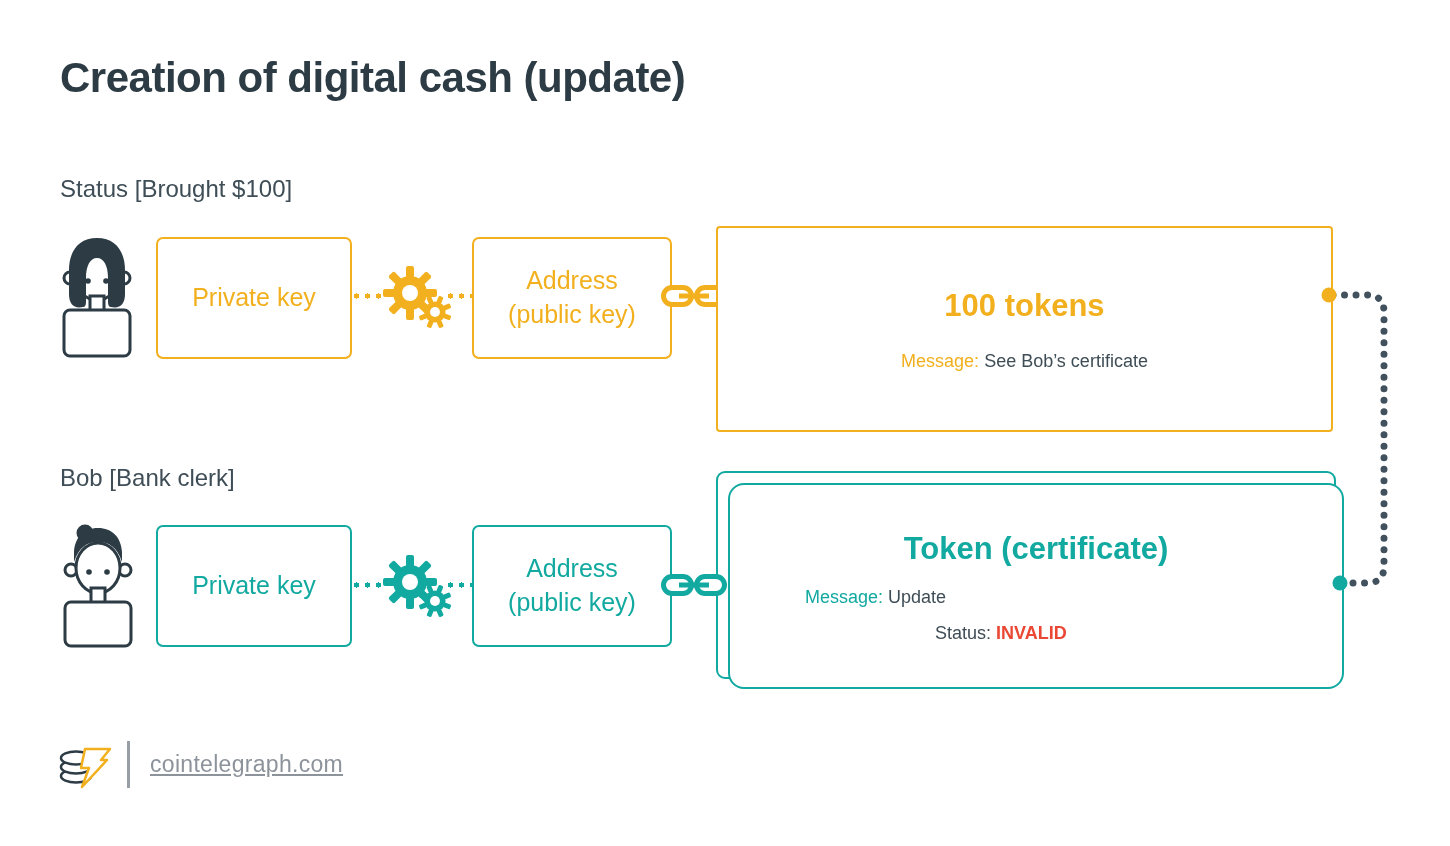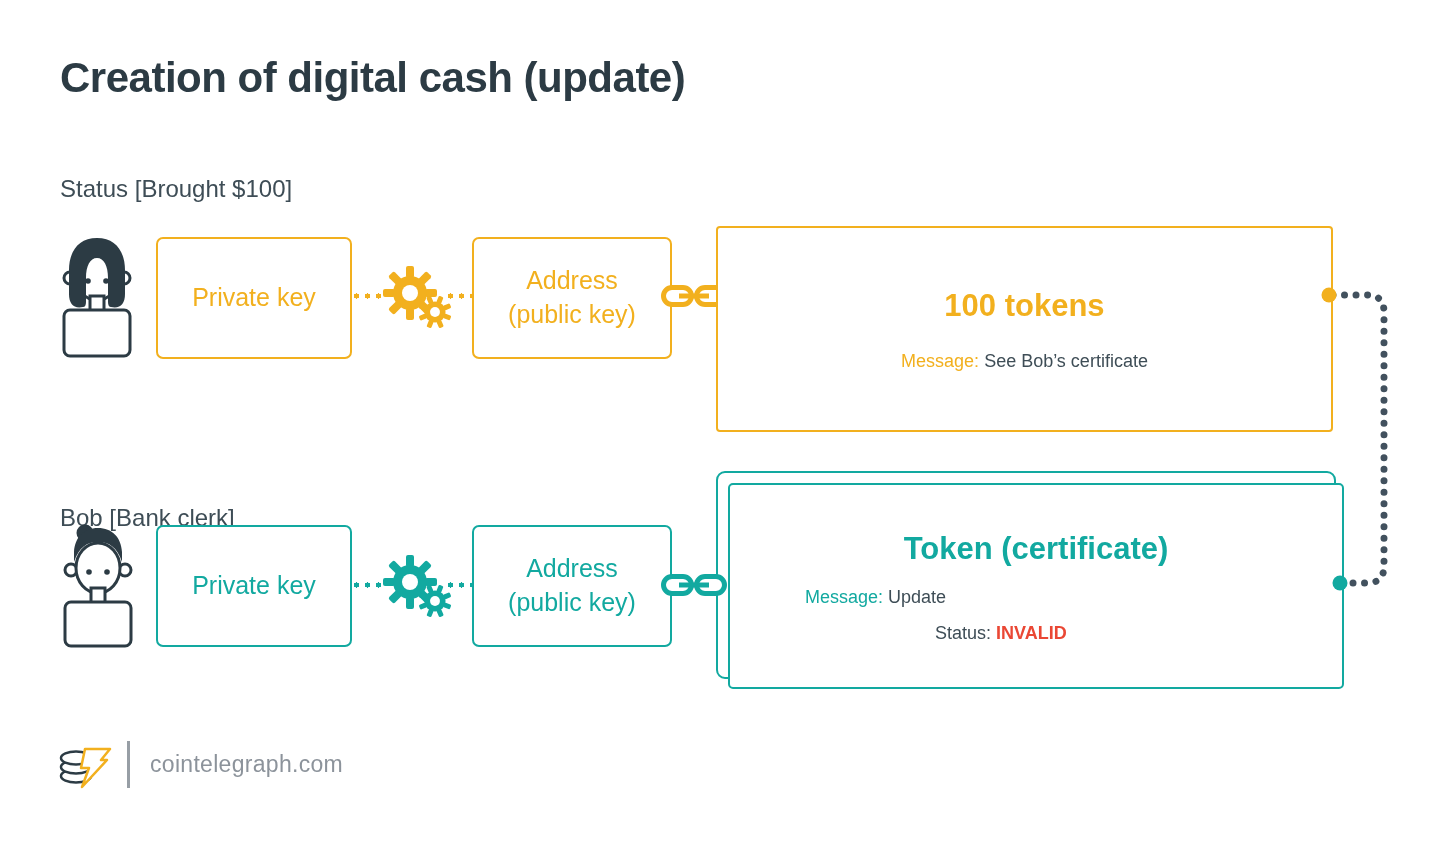--- a/index.html
+++ b/index.html
@@ -29,21 +29,21 @@
   .dots.teal{background-image:radial-gradient(circle,var(--teal) 2.6px,rgba(0,0,0,0) 2.7px);}
   svg{position:absolute;overflow:visible;}
   .y-fill{fill:var(--yellow);}
   .t-fill{fill:var(--teal);}
   .y-stroke{stroke:var(--yellow);}
   .t-stroke{stroke:var(--teal);}
   .d-stroke{stroke:var(--dark-slate);}
   .d-fill{fill:var(--dark-slate);}
   .conn-stroke{stroke:var(--connector);}
   .footer-divider{position:absolute;left:127px;top:741px;width:2.5px;height:47px;background:#979EA5;}
-  .footer-site{position:absolute;left:150px;top:751px;font-size:23px;letter-spacing:0.3px;color:var(--footer-gray);}
+  .footer-site{position:absolute;left:150px;top:751px;font-size:23px;letter-spacing:0.3px;color:var(--footer-gray);text-decoration:underline;}
 </style>
 </head>
 <body>
 
 <div id="canvas">
 
   <div class="title">Creation of digital cash (update)</div>
 
   <div class="actor-label" style="top:175px;">Status [Brought $100]</div>
 
@@ -119,21 +119,21 @@
   </svg>
 
   <div class="box yellow" style="left:716px;top:194px;width:613px;height:202px;gap:22px;border-radius:4px;margin-top:32px;">
     <div class="token-title">100 tokens</div>
     <div class="token-msg">
       <span class="msg-label-y">Message:</span>
       <span>See Bob’s certificate</span>
     </div>
   </div>
 
-  <div class="actor-label" style="top:464px;margin-top:40px;">Bob [Bank clerk]</div>
+  <div class="actor-label" style="top:464px;">Bob [Bank clerk]</div>
 
   <svg style="left:58px;top:522px;" width="82" height="124" viewBox="0 0 82 124">
     <circle cx="27" cy="11" r="8.5" class="d-fill"></circle>
     <g stroke-width="3" fill="#fff" class="d-stroke">
       <circle cx="13" cy="48" r="6"></circle>
       <circle cx="67" cy="48" r="6"></circle>
       <ellipse cx="40" cy="46" rx="22" ry="25"></ellipse>
     </g>
     <path class="d-fill" d="M40 6 C26 6 17 15 16 30 L16 40 C21 25 29 20 40 20 C51 20 59 25 64 40 L64 30 C63 15 54 6 40 6 Z"></path>
     <g class="d-fill">
@@ -195,21 +195,21 @@
   <div class="box teal" style="left:716px;top:471px;width:616px;height:204px;border-radius:9px;"></div>
 
   <svg style="left:661px;top:570px;" width="66" height="30" viewBox="0 0 66 30">
     <g class="t-stroke" stroke-width="5" fill="#fff">
       <rect x="2.5" y="6.5" width="28" height="17" rx="8.5"></rect>
       <rect x="35.5" y="6.5" width="28" height="17" rx="8.5"></rect>
       <line x1="18" y1="15" x2="48" y2="15"></line>
     </g>
   </svg>
 
-  <div class="box teal" style="left:728px;top:483px;width:612px;height:202px;border-radius:5px;justify-content:flex-start;">
+  <div class="box teal" style="left:728px;top:483px;width:612px;height:202px;border-radius:16px;justify-content:flex-start;">
     <div class="token-title" style="position:absolute;left:0;right:0;top:43px;">Token (certificate)</div>
     <div class="token-msg" style="position:absolute;left:75px;top:100px;">
       <span class="msg-label-t">Message:</span>
       <span>Update</span>
     </div>
     <div class="token-msg" style="position:absolute;left:205px;top:136px;">
       <span>Status:</span>
       <span class="status-value">INVALID</span>
     </div>
   </div>

